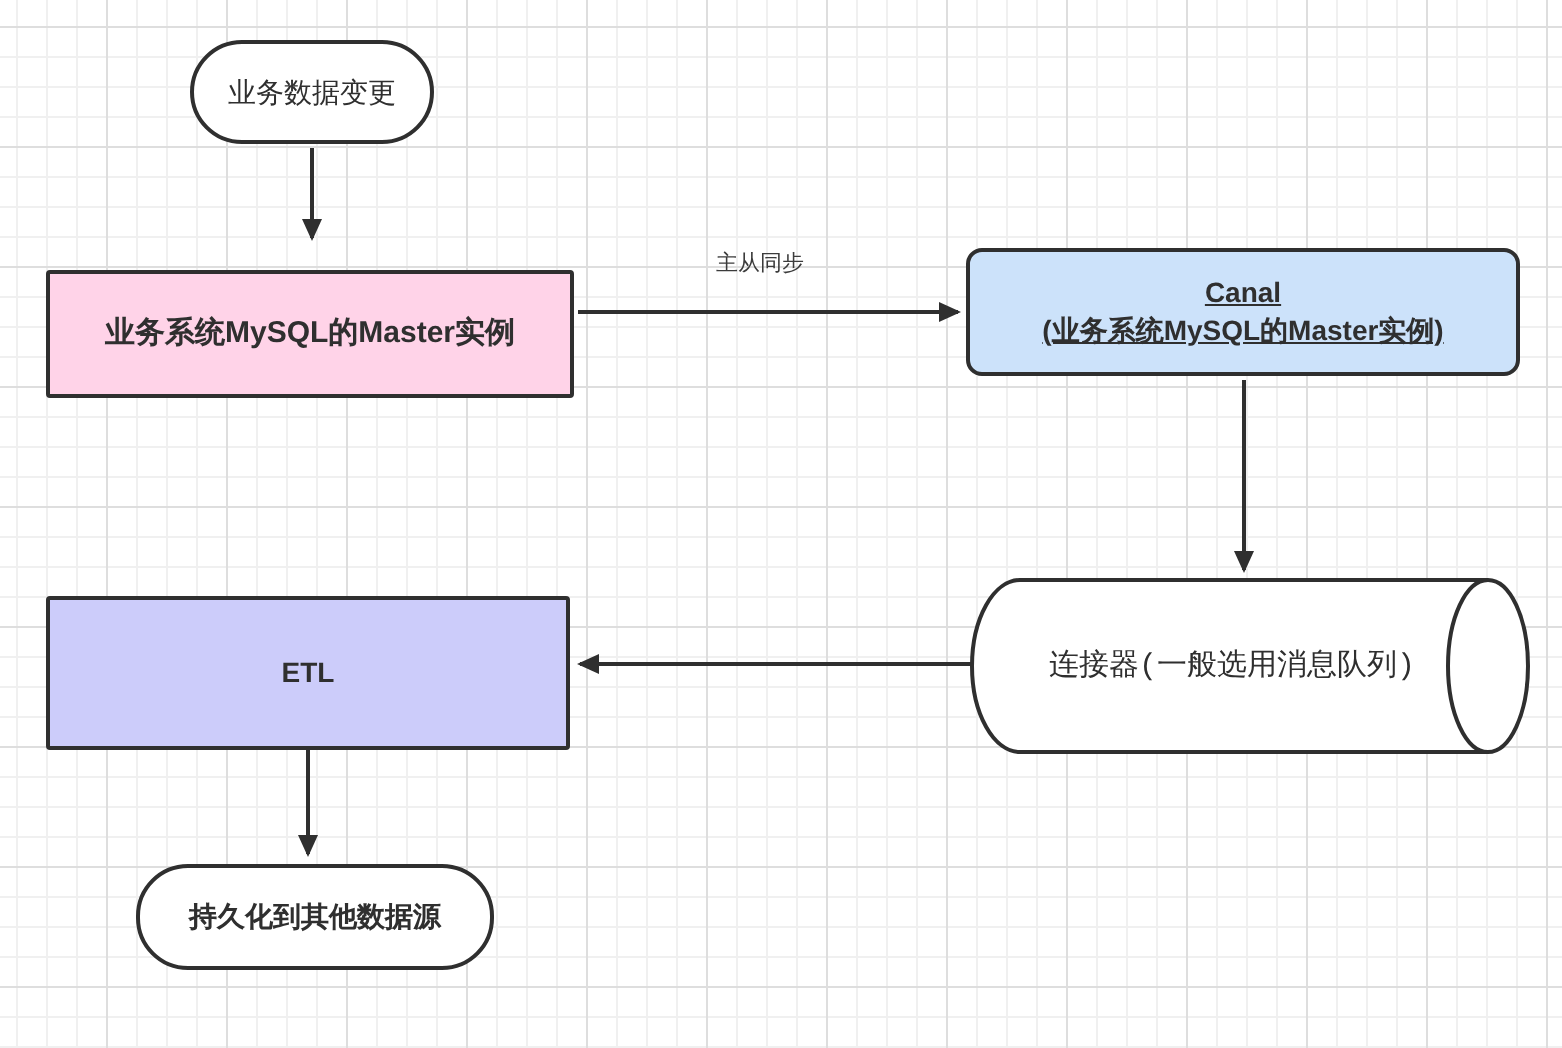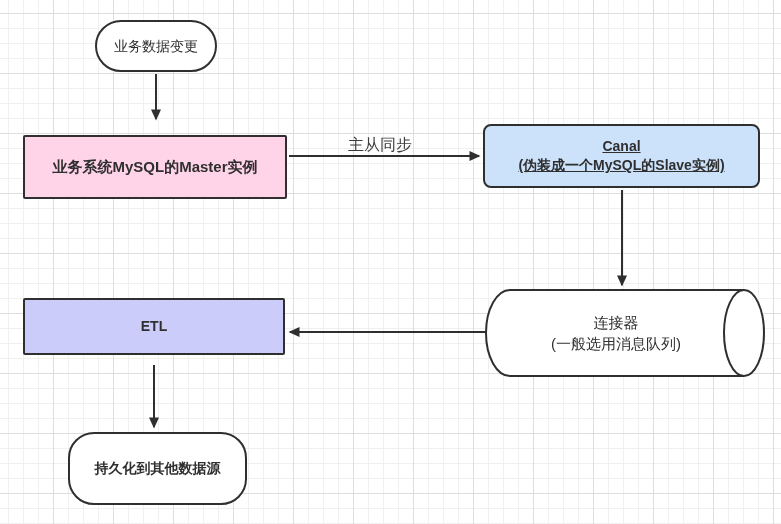--- a/index.html
+++ b/index.html
@@ -29,44 +29,44 @@
     color:#2f2f2f;
     display:flex;
     flex-direction:column;
     align-items:center;
     justify-content:center;
     text-align:center;
     line-height:1.35;
   }
   .terminator{border-radius:26px;font-size:14px;}
   .start-node{left:95px;top:20px;width:122px;height:52px;font-weight:400;}
-  .sink-node{left:68px;top:432px;width:179px;height:73px;font-weight:700;}
+  .sink-node{left:68px;top:432px;width:179px;height:53px;font-weight:700;}
   .master-node{
     left:23px;top:123px;width:264px;height:64px;
     background:#ffd3e8;border-radius:2px;
     font-size:15px;font-weight:700;margin-top:12px;
   }
   .canal-node{
     left:483px;top:124px;width:277px;height:64px;
     background:#cce2fa;border-radius:8px;
     font-size:14px;font-weight:700;text-decoration:underline;
   }
   .etl-node{
-    left:23px;top:298px;width:262px;height:57px;
+    left:23px;top:298px;width:262px;height:77px;
     background:#ccccfa;border-radius:2px;
     font-size:14px;font-weight:700;
   }
   .cyl-label{
     position:absolute;left:486px;top:291px;width:260px;height:84px;
-    display:flex;flex-direction:column;align-items:center;justify-content:center;
-    text-align:center;color:#2f2f2f;font-size:15px;font-weight:400;line-height:1.4;
+    display:flex;align-items:center;justify-content:center;
+    text-align:center;color:#2f2f2f;font-size:15px;font-weight:400;line-height:1.4;font-family:Liberation Mono, monospace;
   }
   .edge-label{
-    position:absolute;left:330px;top:135px;width:100px;
-    text-align:center;color:#3b3b3b;font-size:16px;font-weight:400;
+    position:absolute;left:330px;top:124px;width:100px;
+    text-align:center;color:#3b3b3b;font-size:11px;font-weight:400;
   }
 </style>
 </head>
 <body>
 
 <div class="canvas">
 
   <svg class="edges" viewBox="0 0 781 524" xmlns="http://www.w3.org/2000/svg">
     <defs>
       <marker id="arrowhead" markerWidth="13" markerHeight="13" refX="10" refY="6" orient="auto" markerUnits="userSpaceOnUse">
@@ -95,21 +95,21 @@
   </div>
 
   <div class="node master-node">
     <span>业务系统MySQL的Master实例</span>
   </div>
 
   <div class="edge-label">主从同步</div>
 
   <div class="node canal-node">
     <span>Canal</span>
-    <span>(伪装成一个MySQL的Slave实例)</span>
+    <span>(业务系统MySQL的Master实例)</span>
   </div>
 
   <div class="cyl-label">
     <span>连接器</span>
     <span>(一般选用消息队列)</span>
   </div>
 
   <div class="node etl-node">
     <span>ETL</span>
   </div>

